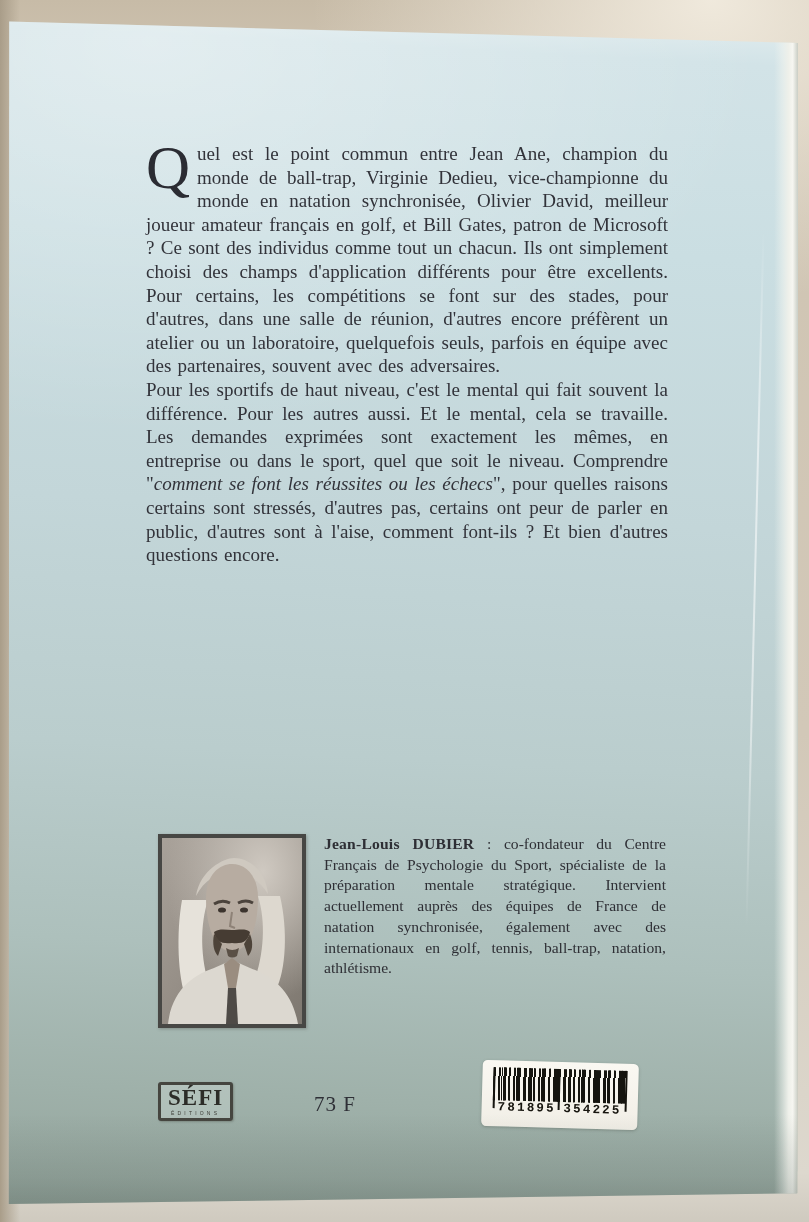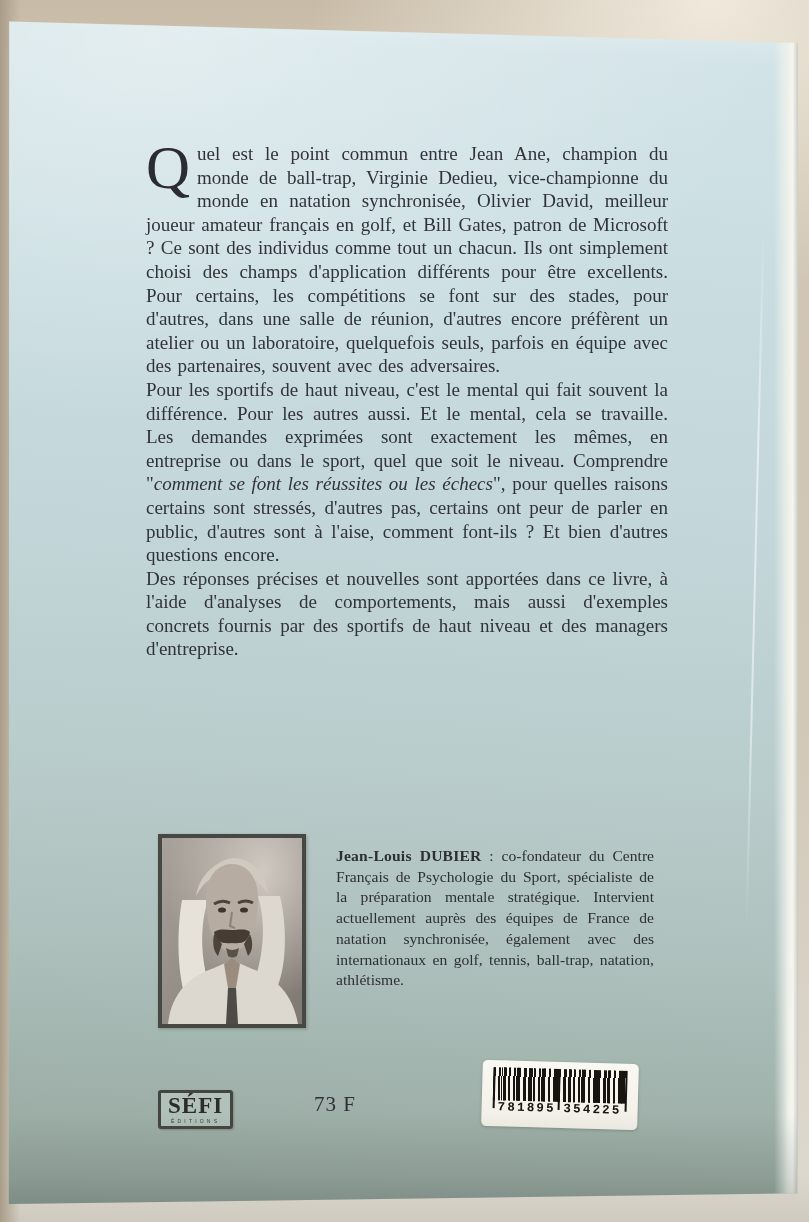--- a/index.html
+++ b/index.html
@@ -54,30 +54,30 @@
     position:absolute;left:0;top:22px;width:140px;height:186px;
     border:4px solid #474744;background:#9b948c;
     box-shadow:1px 1px 3px rgba(60,60,55,.35);
   }
   .photo-frame svg{display:block;width:100%;height:100%;}
   .bio{
     position:absolute;left:162px;top:18px;width:350px;
     font-size:15.6px;line-height:20.7px;color:#2e2f35;text-align:justify;
     word-spacing:1px;
   }
-  .bio p{margin:16px;}
+  .bio p{margin:4px;}
   .author-name{font-weight:bold;letter-spacing:.2px;}
 
   
   .logo{
     position:absolute;left:150px;top:1064px;
     border:3px solid #45453f;border-radius:3px;
     padding:1px 7px 2px;background:rgba(236,242,240,.25);
     box-shadow:1px 1px 2px rgba(60,60,50,.3);
-    text-align:center;color:#2c2c28;margin-top:8px;
+    text-align:center;color:#2c2c28;
   }
   .logo-text{font-weight:bold;font-size:23px;line-height:24px;letter-spacing:1px;}
   .logo-sub{font-size:5px;letter-spacing:3.2px;line-height:6px;color:#3c3c36;font-family:"Liberation Sans",sans-serif;}
   .price{
     position:absolute;left:306px;top:1074px;
     font-size:21px;color:#2e2f36;letter-spacing:1px;
   }
   .barcode-sticker{
     position:absolute;left:474px;top:1044px;width:156px;height:66px;
     background:linear-gradient(180deg,#faf8f2,#f1eee6);
@@ -106,21 +106,20 @@
 <body>
 
 <div class="scene">
   <div class="book">
     <div class="page-edge"></div>
     <div class="crease"></div>
 
     <section class="blurb">
       <p><span class="dropcap">Q</span><span>uel est le point commun entre Jean Ane, champion du monde de ball-trap, Virginie Dedieu, vice-championne du monde en natation synchronisée, Olivier David, meilleur joueur amateur français en golf, et Bill Gates, patron de Microsoft ? Ce sont des individus comme tout un chacun. Ils ont simplement choisi des champs d'application différents pour être excellents. Pour certains, les compétitions se font sur des stades, pour d'autres, dans une salle de réunion, d'autres encore préfèrent un atelier ou un laboratoire, quelquefois seuls, parfois en équipe avec des partenaires, souvent avec des adversaires.</span></p>
       <p><span>Pour les sportifs de haut niveau, c'est le mental qui fait souvent la différence. Pour les autres aussi. Et le mental, cela se travaille. Les demandes exprimées sont exactement les mêmes, en entreprise ou dans le sport, quel que soit le niveau. Comprendre "</span><span class="quote-italic">comment se font les réussites ou les échecs</span><span>", pour quelles raisons certains sont stressés, d'autres pas, certains ont peur de parler en public, d'autres sont à l'aise, comment font-ils ? Et bien d'autres questions encore.</span></p>
-      <p>Des réponses précises et nouvelles sont apportées dans ce livre, à l'aide d'analyses de comportements, mais aussi d'exemples concrets fournis par des sportifs de haut niveau et des managers d'entreprise.</p>
     </section>
 
     <section class="author-row">
       <div class="photo-frame">
         <svg viewBox="0 0 140 186" preserveAspectRatio="none">
           <defs>
             <linearGradient id="bg" x1="0" y1="0" x2="1" y2="1">
               <stop offset="0" stop-color="#a8a199"></stop>
                 <stop offset=".45" stop-color="#968f87"></stop>
                 <stop offset="1" stop-color="#7e7870"></stop>

